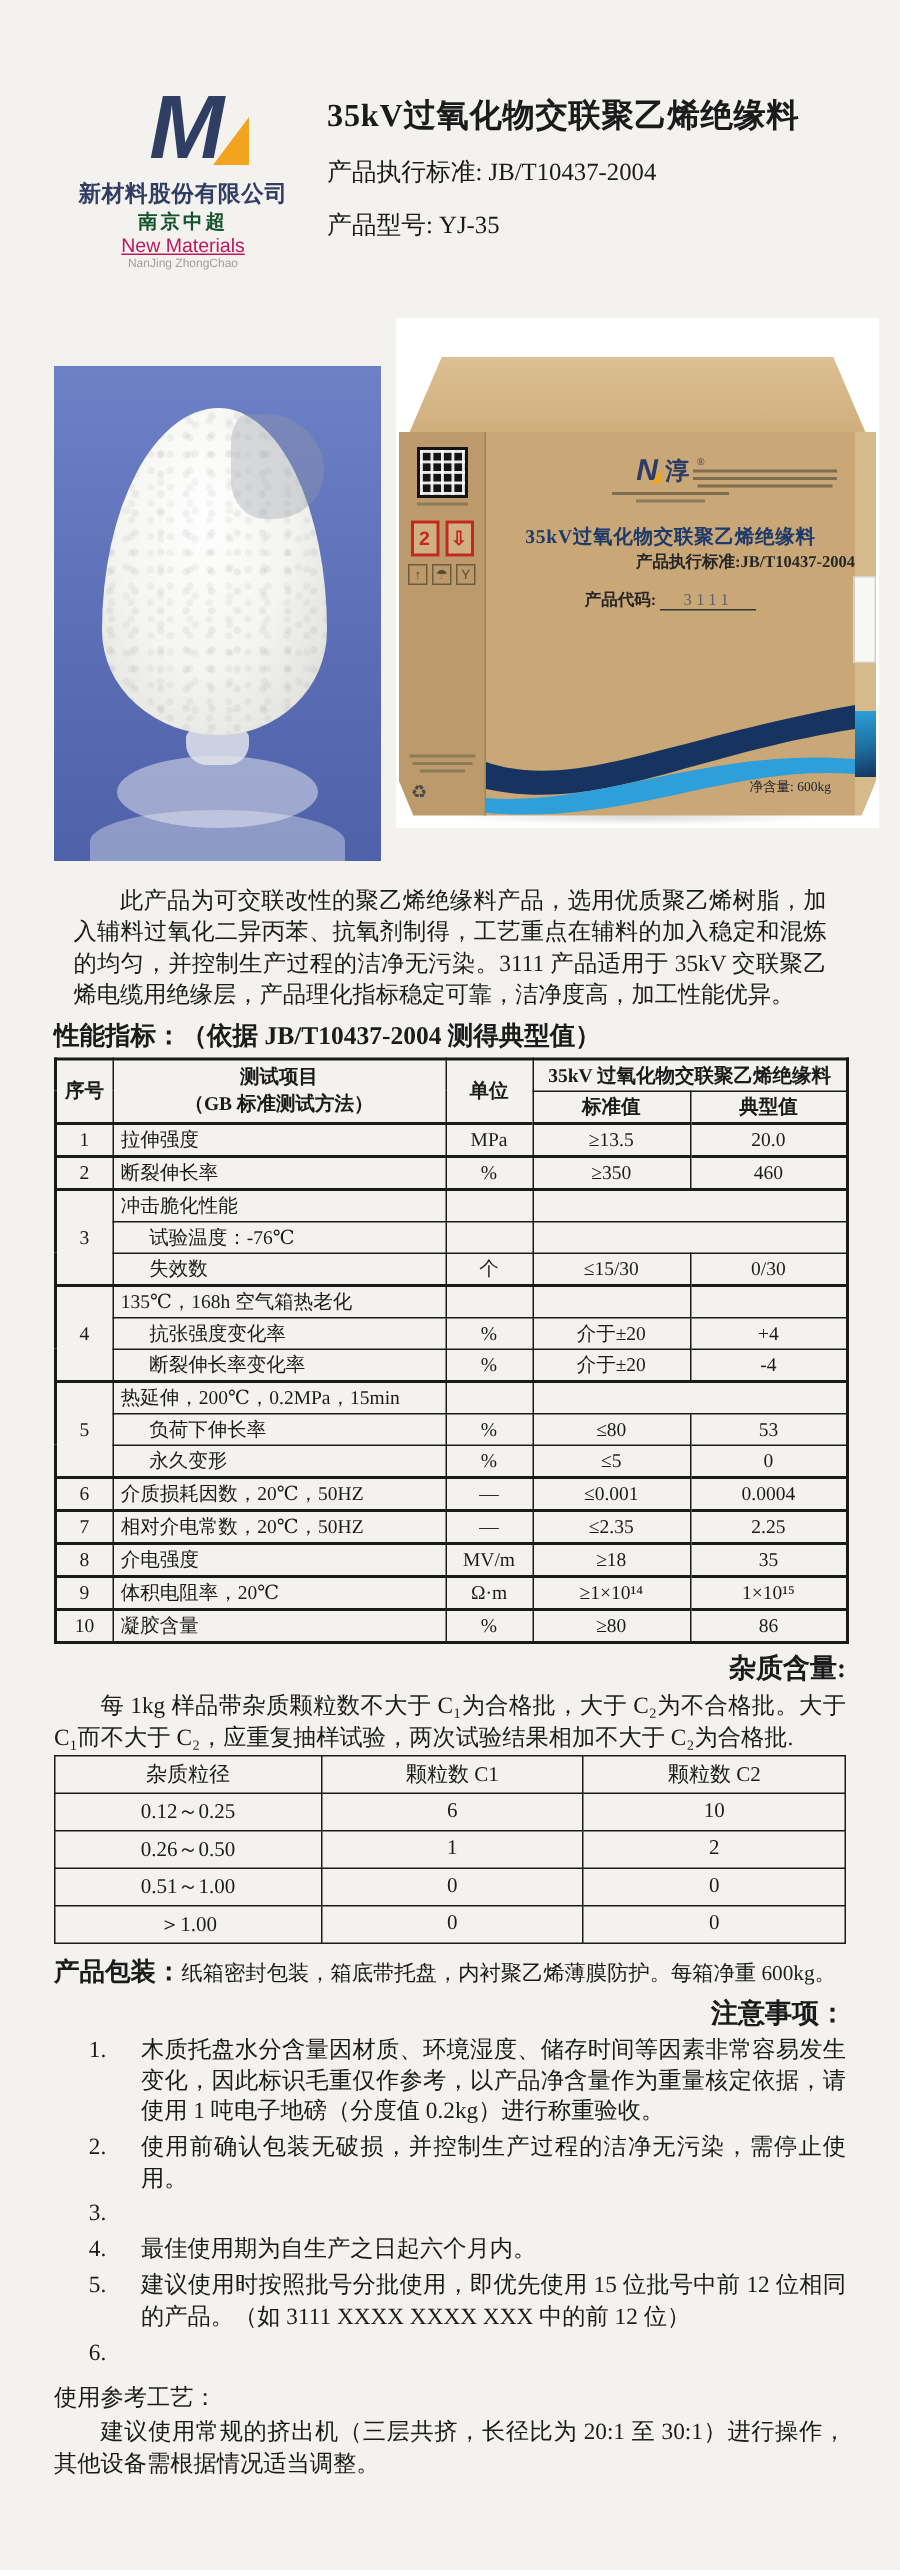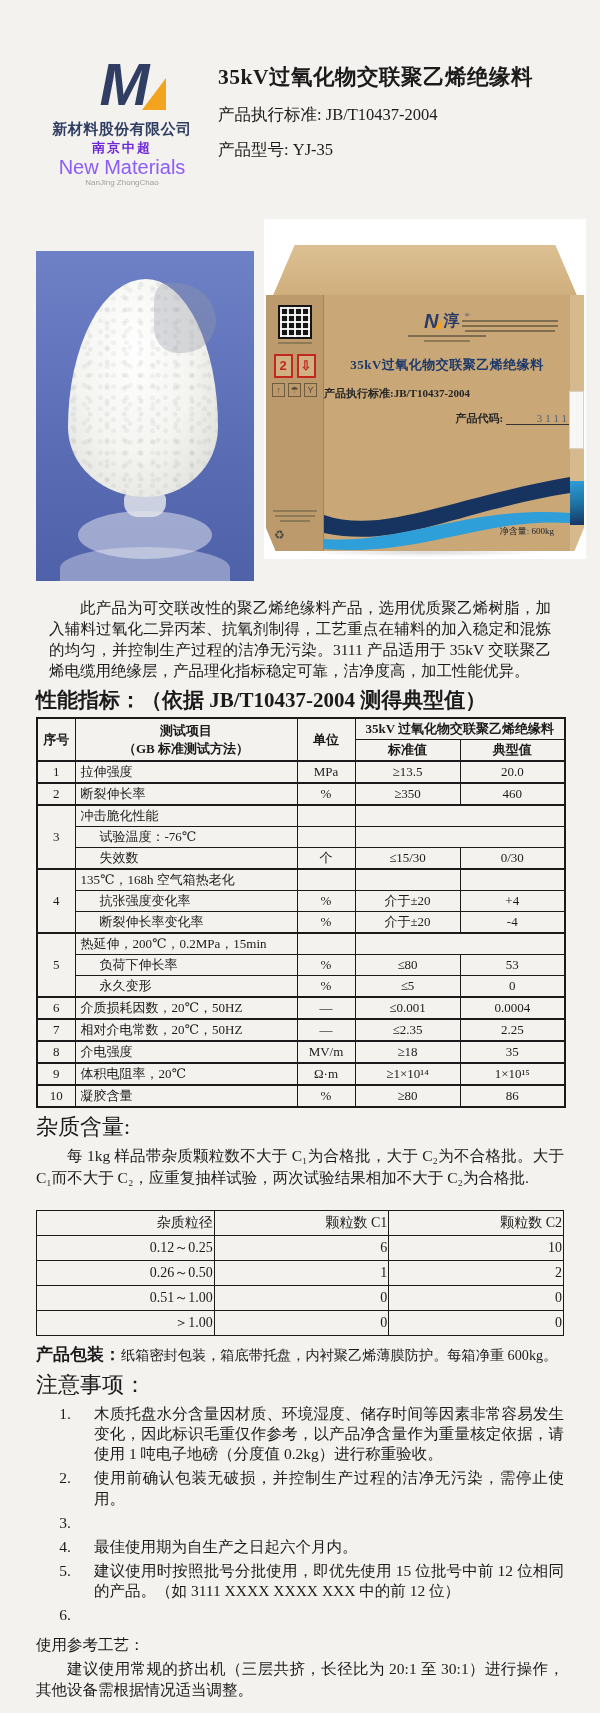--- a/index.html
+++ b/index.html
@@ -12,22 +12,22 @@
   .page { padding: 54px 36px 0; }
 
   
   .hd { display: flex; gap: 26px; align-items: flex-start; margin-left: 16px; }
   .logo { width: 140px; flex: none; text-align: center; }
   .mark { position: relative; width: 88px; height: 64px; margin: 0 auto; }
   .mark-m { font: italic 700 60px/62px "Liberation Sans", sans-serif; color: #303e63; letter-spacing: -5px; }
   .mark-tri { position: absolute; right: 0; bottom: 8px; width: 0; height: 0;
     border-left: 24px solid transparent; border-bottom: 32px solid #f2a41e; }
   .company-cn { font-size: 15px; font-weight: bold; color: #2f3e62; letter-spacing: .5px; margin-top: 2px; }
-  .company-sub { font-size: 13px; font-weight: bold; color: #6d28d9; letter-spacing: 2px; }
-  .company-en { font-size: 20px; color: #8b5cf6; line-height: 1.05; font-family: "Liberation Sans", sans-serif; }
+  .company-sub { font-size: 13px; font-weight: bold; color: #14532d; letter-spacing: 2px; }
+  .company-en { font-size: 13px; color: #be185d; line-height: 1.05; font-family: "Liberation Sans", sans-serif; text-decoration: underline; }
   .company-en-sub { font-size: 8px; color: #a0a0a0; font-family: "Liberation Sans", sans-serif; }
   .tb { padding-top: 8px; }
   .title { font-size: 21.5px; font-weight: bold; letter-spacing: .5px; }
   .hline { font-size: 16.5px; margin-top: 13px; }
 
   
   .photos { display: flex; gap: 10px; margin-top: 32px; }
   .ph-left { width: 218px; height: 330px; margin-top: 32px; position: relative; overflow: hidden;
     background: linear-gradient(180deg, #6e80c6 0%, #5a6cb4 60%, #4f61a8 100%); flex: none; }
   .pile { position: absolute; left: 32px; top: 28px; width: 150px; height: 218px;
@@ -76,49 +76,49 @@
   .bn { position: relative; font: italic 800 20px/20px "Liberation Sans", sans-serif; color: #2c3c66; }
   .bn::after { content: ""; position: absolute; right: -2px; bottom: 2px; width: 0; height: 0;
     border-left: 7px solid transparent; border-bottom: 9px solid #f2a41e; }
   .bc { font-size: 16px; font-weight: bold; color: #2c3c66; }
   .breg { font-size: 7px; color: #2c3c66; }
   .cert { position: absolute; right: 12px; top: 22px; width: 96px; }
   .cert .bar { background: #7e6e4f; }
   .brand-sub { width: 84px; margin: 3px auto 0; }
   .box-title { margin-top: 14px; text-align: center; color: #1d3a6b; font-weight: bold;
     font-size: 13px; letter-spacing: .5px; white-space: nowrap; }
-  .box-std { margin-top: 12px; text-align: left; font-size: 11px; color: #262626; font-weight: bold; }
-  .box-code { margin-top: 10px; text-align: right; font-size: 11px; color: #262626; font-weight: bold; }
+  .box-std { text-align: right; font-size: 11px; color: #262626; font-weight: bold; }
+  .box-code { margin-top: 10px; text-align: center; font-size: 11px; color: #262626; font-weight: bold; }
   .code-val { display: inline-block; min-width: 64px; border-bottom: 1.5px solid #333;
     color: #5a6270; font-weight: normal; letter-spacing: 3px; }
   .waves { position: absolute; bottom: 0; left: 0; width: 100%; height: 86px; display: block; }
   .net { position: absolute; bottom: 13px; right: 16px; font-size: 9px; color: #20262e; }
   .side-r { width: 14px; flex: none; background: #d7ba8c; position: relative; }
   .sr-wave { position: absolute; bottom: 26px; left: 0; width: 100%; height: 44px;
     background: linear-gradient(170deg, #2e9fd9 0%, #1d6fa0 55%, #16345f 100%); }
   .ship-label { position: absolute; top: 96px; right: 0; width: 15px; height: 58px;
     background: #f7f7f5; border: 1px solid #d8d2c6; }
 
   
   .desc { margin: 16px 13px 0; text-indent: 2em; text-align: justify; line-height: 1.36; }
-  .sec-perf { margin-top: 5px; font-weight: bold; font-size: 21px; }
+  .sec-perf { margin-top: 5px; font-weight: bold; font-size: 17px; }
 
   table { border-collapse: collapse; width: 100%; }
   .perf { font-size: 13px; text-align: center; table-layout: fixed; border: 2px solid #1a1a1a; margin-top: 3px; }
   .perf th, .perf td { border: 1px solid #1a1a1a; padding: 1px 3px; height: 17.5px; overflow: hidden; }
   .perf thead th { font-weight: bold; }
   .perf thead tr:last-child th { border-bottom-width: 2px; margin-top: 31px; }
   .perf tr.g > td { border-top-width: 2px; }
   .perf td.item { text-align: left; padding-left: 5px; }
   .perf td.ind { padding-left: 24px; }
   .perf-note { font-weight: bold; font-size: 13px; margin: 5px 0 2px; }
 
-  .sec { font-size: 22px; font-weight: normal; margin-top: 4px; }
+  .sec { font-size: 18px; font-weight: bold; margin-top: 4px; text-align: right; }
   .imp-text { margin: 3px 0 0; text-indent: 2em; text-align: justify; line-height: 1.38; }
-  .imp { font-size: 14px; text-align: right; margin-top: 22px; border: 1.5px solid #1a1a1a; }
+  .imp { font-size: 14px; text-align: center; margin-top: 0; border: 1.5px solid #1a1a1a; }
   .imp th, .imp td { border: 1px solid #1a1a1a; height: 25px; }
   .imp th { font-weight: normal; }
 
   .pack { margin: 7px 0 0; font-size: 14.2px; white-space: nowrap; }
   .pack .lbl { font-size: 17px; font-weight: bold; }
 
   .prec-item { display: flex; line-height: 1.32; margin-top: 3.5px; }
   .prec-item .num { flex: none; width: 58px; text-align: center; }
   .prec-item .txt { flex: 1; text-align: justify; }
 

